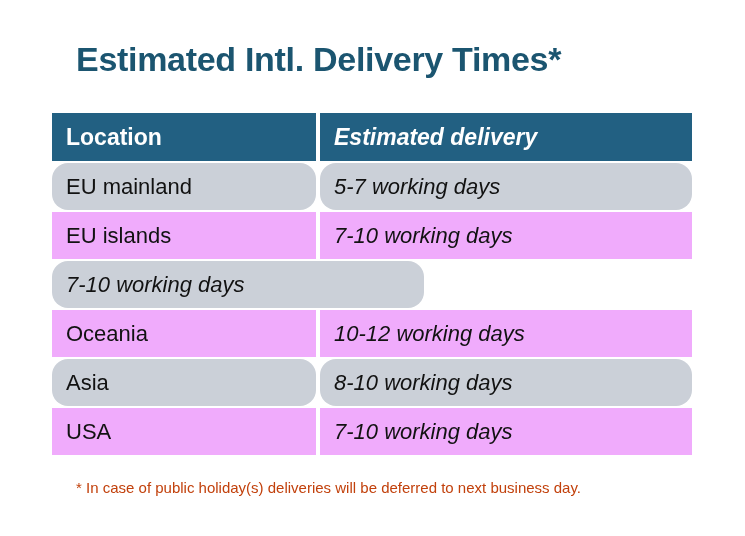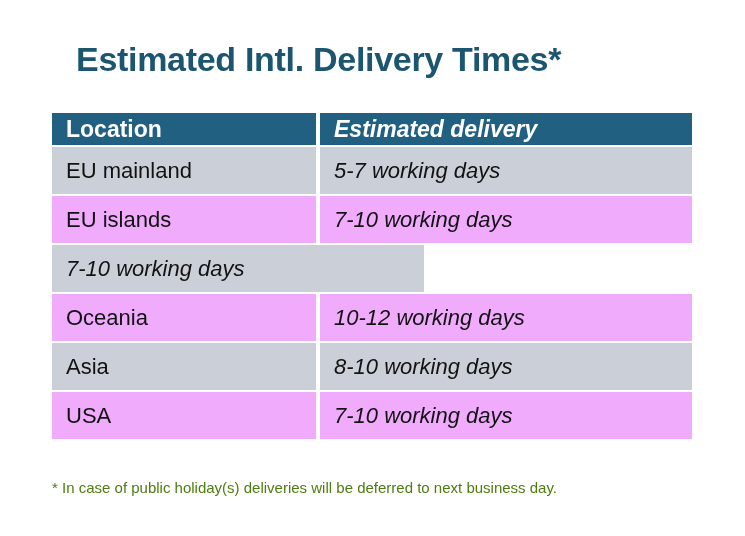--- a/index.html
+++ b/index.html
@@ -73,39 +73,40 @@
     flex: 0 0 372px;
     font-style: italic;
   }
 
   
   .row-header .cell {
     background: #226082;
     color: #ffffff;
     font-weight: 700;
     font-size: 23px;
-    height: 32px;
+    height: 48px;
   }
 
   
   .row-dark .cell {
     background: #cbd0d8;
+    border-radius: 16px;
   }
   .row-light .cell {
     background: #f0abfc;
   }
 
   
   .footnote {
     position: absolute;
-    left: 52px;
+    left: 76px;
     top: 478px;
     font-size: 15px;
     line-height: 20px;
-    color: #4d7c0f;
+    color: #c2410c;
     white-space: nowrap;
   }
 </style>
 </head>
 <body>
 
 <div class="page">
 
   <div class="title">Estimated Intl. Delivery Times*</div>
 

